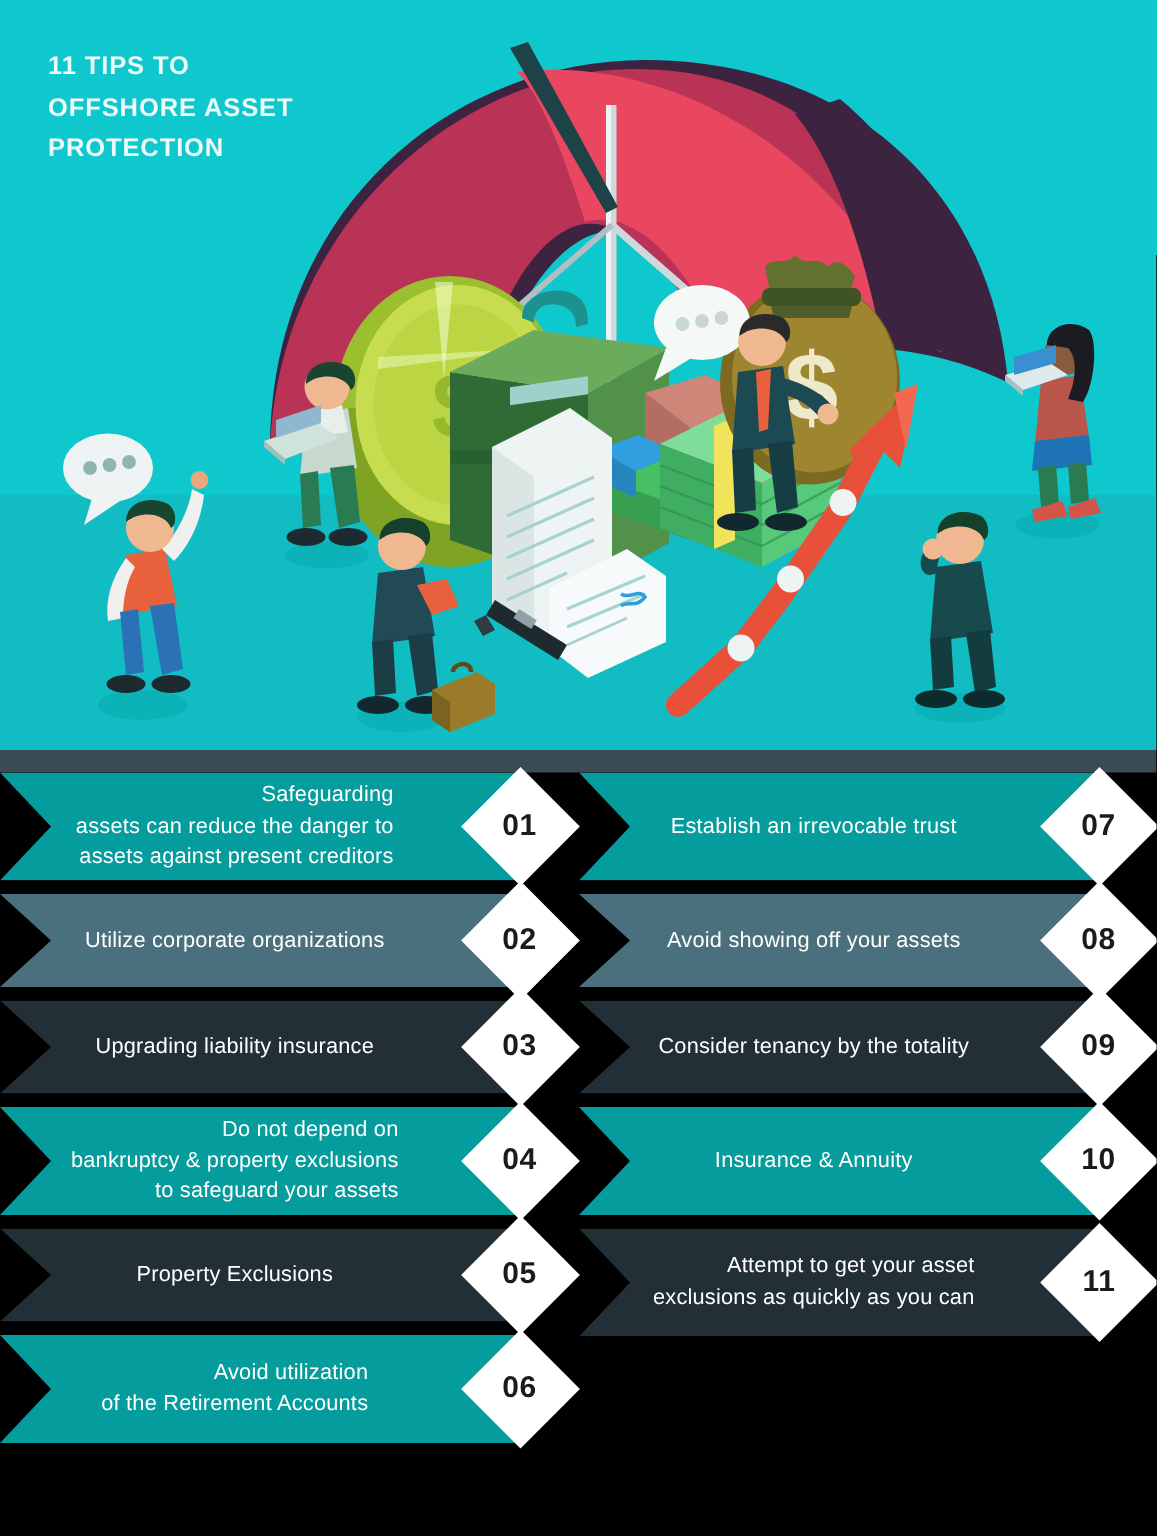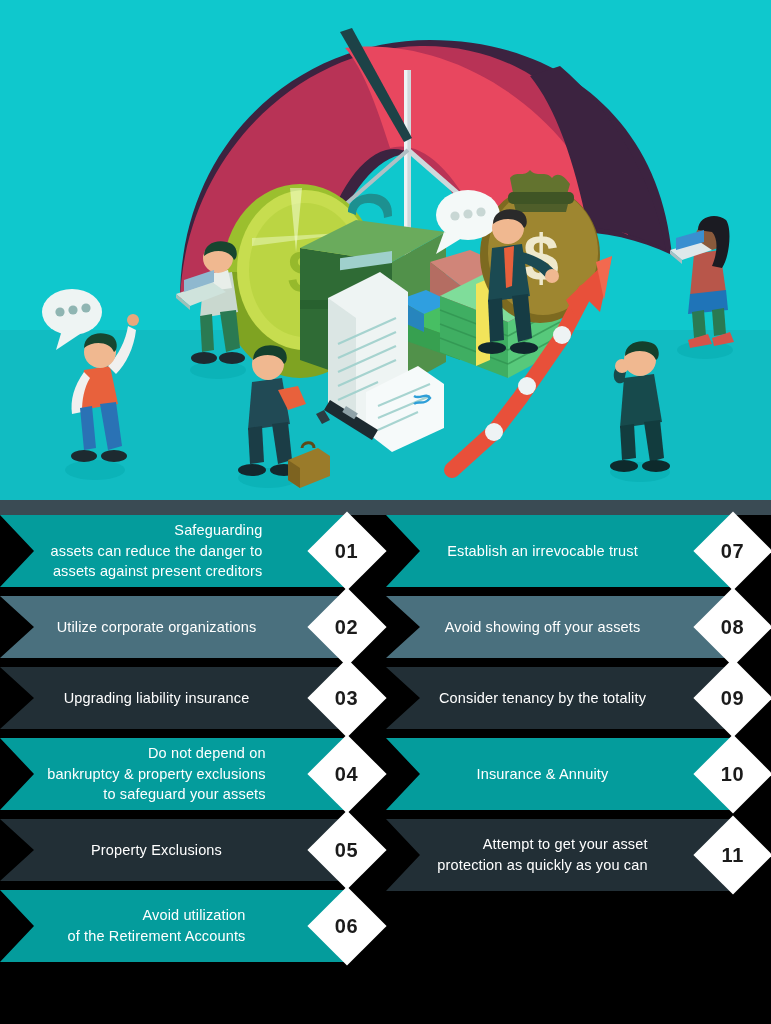--- a/index.html
+++ b/index.html
@@ -315,20 +315,23 @@
           <ellipse cx="656" cy="466" rx="14" ry="6" fill="#0d2a2c"></ellipse>
           <circle cx="640" cy="360" r="16" fill="#f0b890"></circle>
           <path d="M625 356 C625 342 642 338 654 344 C660 348 660 358 656 360 C652 350 635 348 625 356 Z" fill="#14402c"></path>
           <path d="M624 382 C614 388 610 372 618 366 L626 372 Z" fill="#174a4c"></path>
           <circle cx="622" cy="366" r="7" fill="#f0b890"></circle>
         </g>
 
       </svg>
     </div>
 
+    <div id="hero-title">11 TIPS TO
+OFFSHORE ASSET
+PROTECTION</div>
   </div>
 
   <div id="divider"></div>
 
   <div id="list">
 
     <div class="col col-left">
 
       <div class="item h3 c-teal">
         <div class="ribbon">
@@ -425,21 +428,21 @@
           <div class="ribbon-text">Insurance &amp; Annuity</div>
         </div>
         <div class="num-diamond">
           <span>10</span>
         </div>
       </div>
 
       <div class="item h1 c-navy">
         <div class="ribbon">
           <div class="ribbon-text">Attempt to get your asset
-protection as quickly as you can</div>
+exclusions as quickly as you can</div>
         </div>
         <div class="num-diamond">
           <span>11</span>
         </div>
       </div>
 
     </div>
   </div>
 
 </div>

